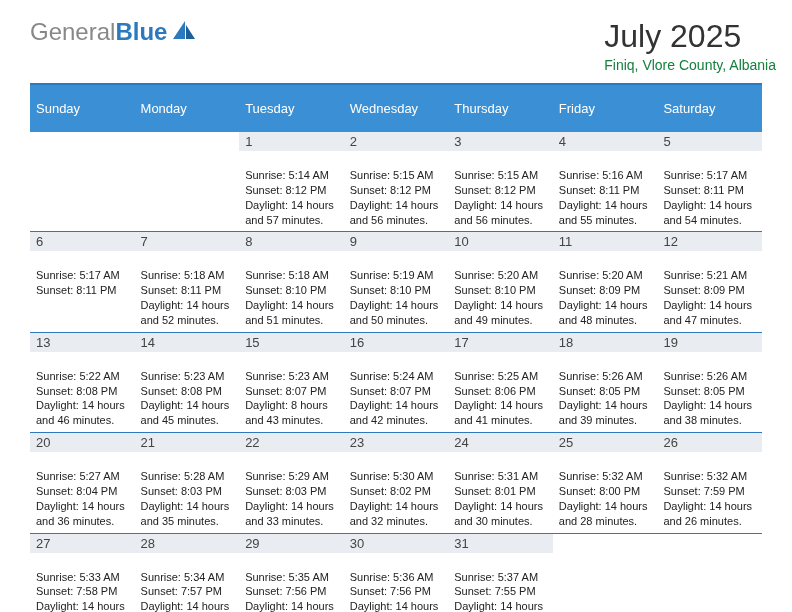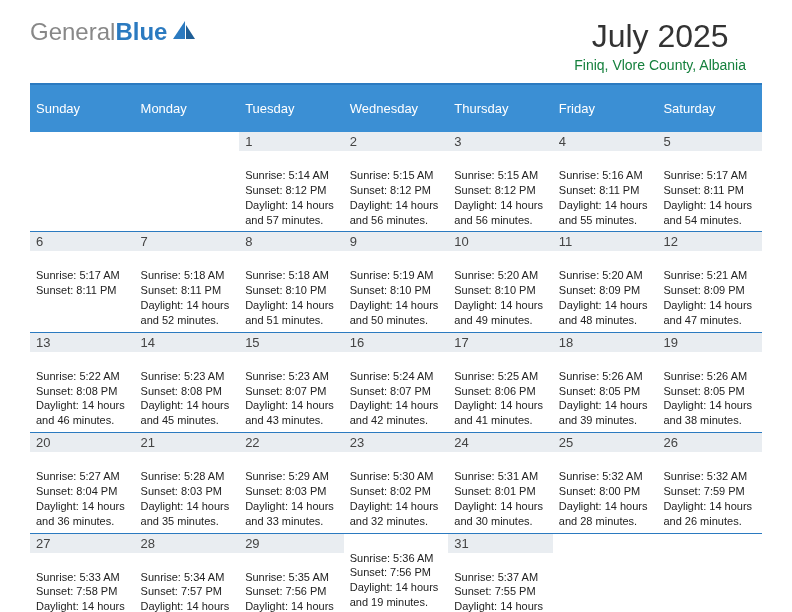--- a/index.html
+++ b/index.html
@@ -8,32 +8,32 @@
     background: #fff;
     width: 792px;
     height: 612px;
     position: relative;
     overflow: hidden;
   }
   .header {
     display: flex;
     justify-content: space-between;
     align-items: flex-start;
-    padding: 18px 46px 6px 30px;
+    padding: 18px 16px 6px 30px;
   }
   .logo {
     display: flex;
     align-items: center;
     gap: 2px;
   }
   .logo-text { font-size: 24px; font-weight: 400; }
   .logo-gray { color: #888; }
   .logo-blue { color: #2b7ac0; font-weight: 600; }
   .logo-icon { display: inline-block; margin-left: 2px; }
-  .title-block { text-align: center; }
+  .title-block { text-align: left; }
   .month-title { font-size: 32px; color: #333; font-weight: 400; }
   .location { font-size: 14px; color: #15803d; margin-top: 2px; }
   .calendar {
     margin: 4px 30px 0 30px;
     border-top: 2px solid #2b7ac0;
   }
   .dow-row {
     display: grid;
     grid-template-columns: repeat(7, 1fr);
     background: #3b8fd4;
@@ -216,21 +216,21 @@
             <div>Sunrise: 5:23 AM</div>
             <div>Sunset: 8:08 PM</div>
             <div>Daylight: 14 hours and 45 minutes.</div>
           </div>
         </div>
         <div class="day-cell">
           <div class="day-num">15</div>
           <div class="day-body">
             <div>Sunrise: 5:23 AM</div>
             <div>Sunset: 8:07 PM</div>
-            <div>Daylight: 14 hours and 43 minutes.</div>
+            <div>Daylight: 8 hours and 43 minutes.</div>
           </div>
         </div>
         <div class="day-cell">
           <div class="day-num">16</div>
           <div class="day-body">
             <div>Sunrise: 5:24 AM</div>
             <div>Sunset: 8:07 PM</div>
             <div>Daylight: 14 hours and 42 minutes.</div>
           </div>
         </div>
@@ -336,20 +336,21 @@
         </div>
         <div class="day-cell">
           <div class="day-num">29</div>
           <div class="day-body">
             <div>Sunrise: 5:35 AM</div>
             <div>Sunset: 7:56 PM</div>
             <div>Daylight: 14 hours and 21 minutes.</div>
           </div>
         </div>
         <div class="day-cell">
+          <div class="day-num">30</div>
           <div class="day-body">
             <div>Sunrise: 5:36 AM</div>
             <div>Sunset: 7:56 PM</div>
             <div>Daylight: 14 hours and 19 minutes.</div>
           </div>
         </div>
         <div class="day-cell">
           <div class="day-num">31</div>
           <div class="day-body">
             <div>Sunrise: 5:37 AM</div>

